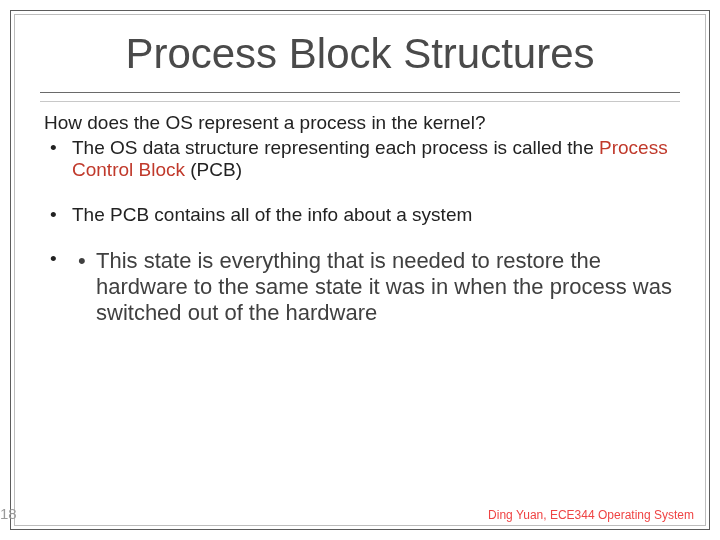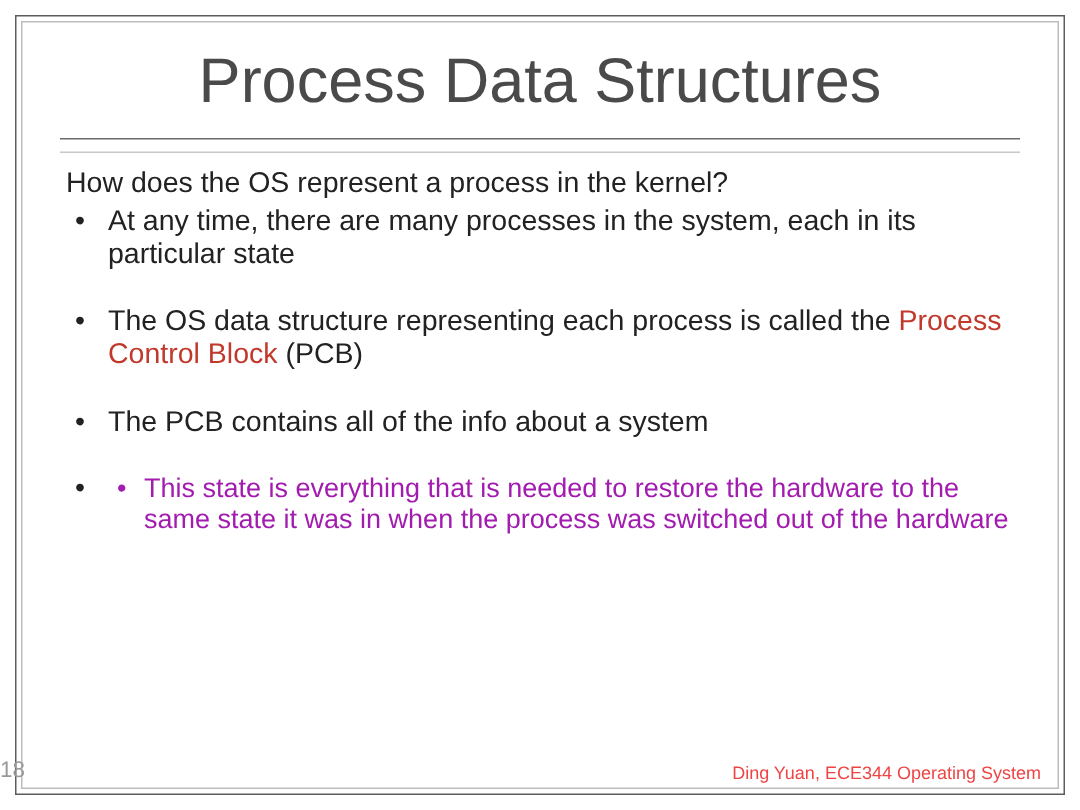--- a/index.html
+++ b/index.html
@@ -71,23 +71,23 @@
     top: 0;
     color: #222;
   }
   ul.sub {
     list-style: none;
     padding-left: 20px;
     margin-top: 10px;
   }
   ul.sub > li {
     position: relative;
-    font-size: 18px;
+    font-size: 22px;
     line-height: 1.18;
-    color: #a21caf;
+    color: #404040;
     padding-left: 4px;
   }
   ul.sub > li::before {
     content: "•";
     position: absolute;
     left: -14px;
     top: 0;
   }
   .accent { color: #c0392b; }
   .pagenum {
@@ -108,30 +108,27 @@
     z-index: 2;
   }
 </style>
 </head>
 <body>
 
 <div class="slide">
   <div class="frame-outer"></div>
   <div class="frame-inner"></div>
 
-  <h1 class="title">Process Data Structures</h1>
+  <h1 class="title">Process Block Structures</h1>
   <div class="title-rule"></div>
 
   <div class="content">
     <p class="lead">How does the OS represent a process in the kernel?</p>
 
     <ul class="top">
-      <li>
-        <span>At any time, there are many processes in the system, each in its particular state</span>
-      </li>
       <li>
         <span>The OS data structure representing each process is called the </span><span class="accent">Process Control Block</span><span> (PCB)</span>
       </li>
       <li>
         <span>The PCB contains all of the info about a system</span>
       </li>
       <li>
         <ul class="sub">
           <li>
             <span>This state is everything that is needed to restore the hardware to the same state it was in when the process was switched out of the hardware</span>

